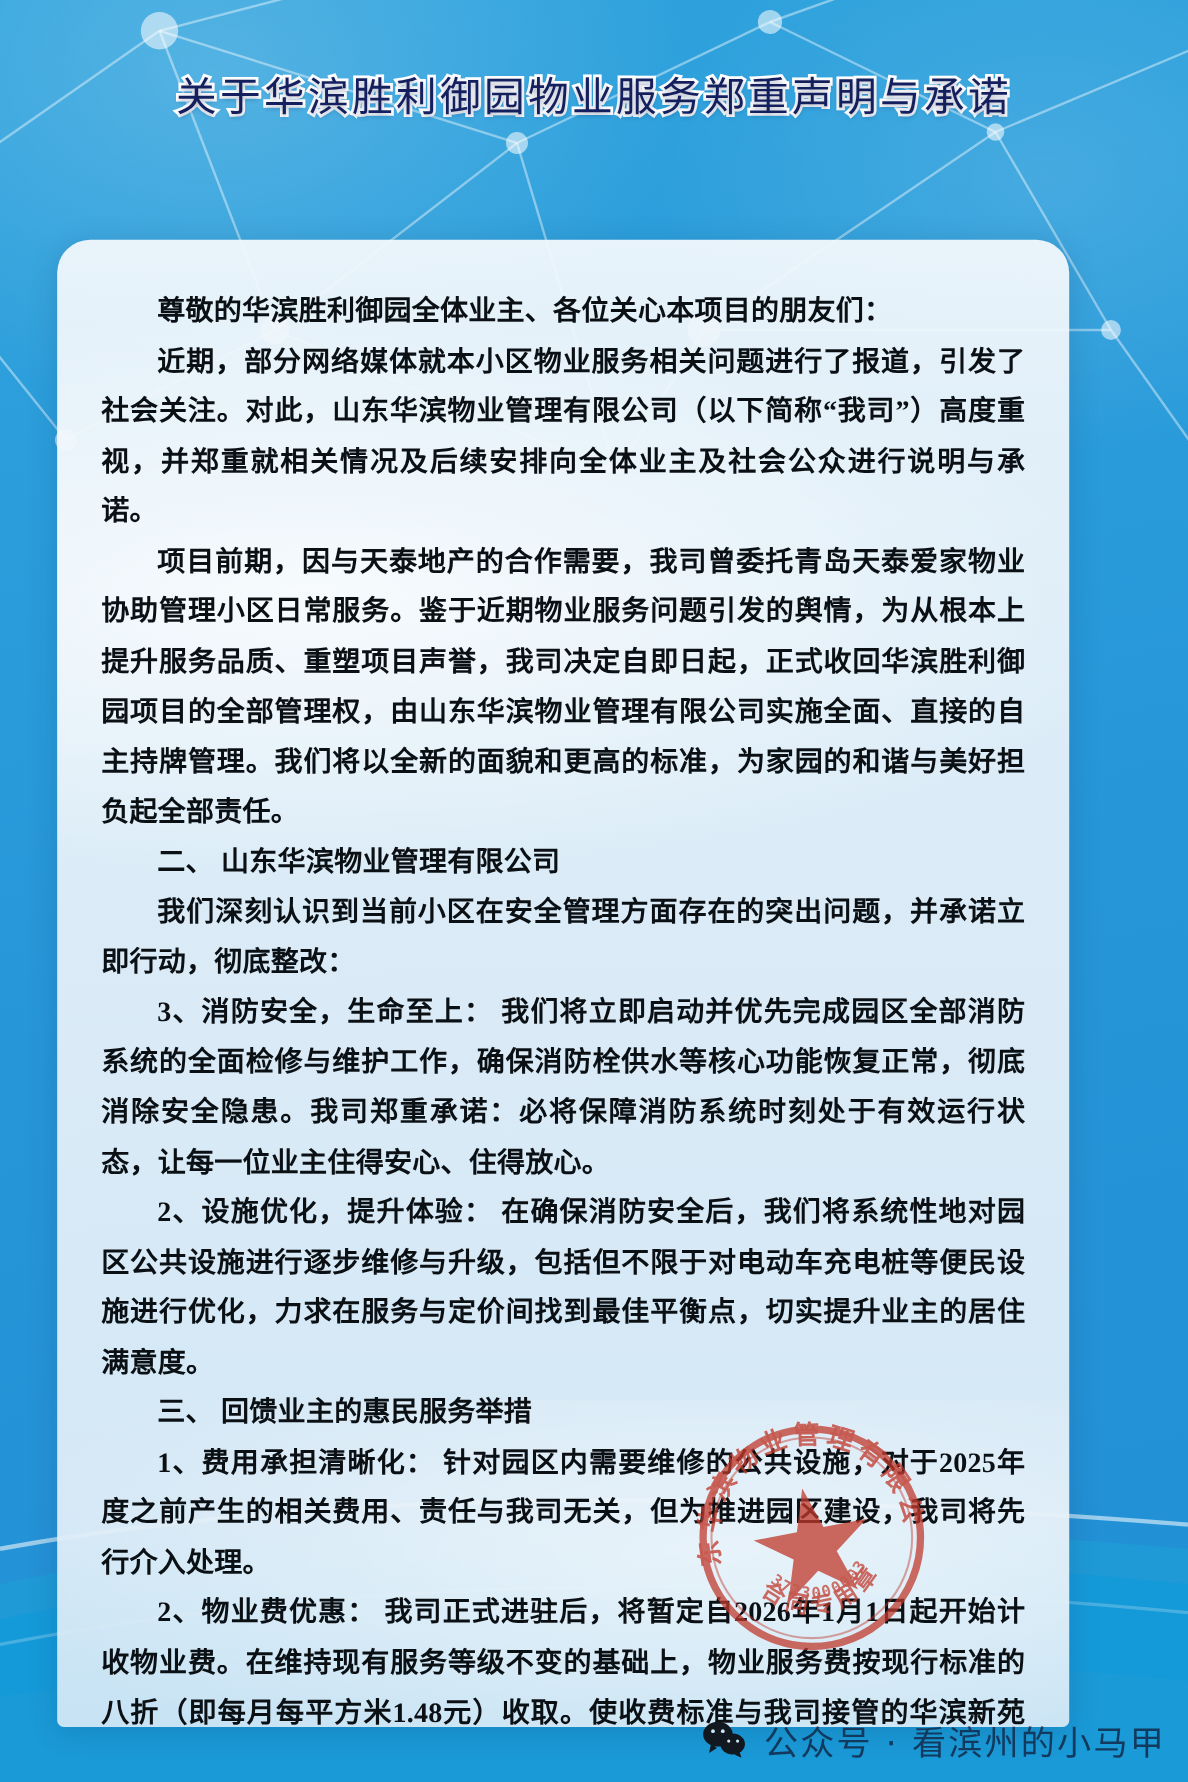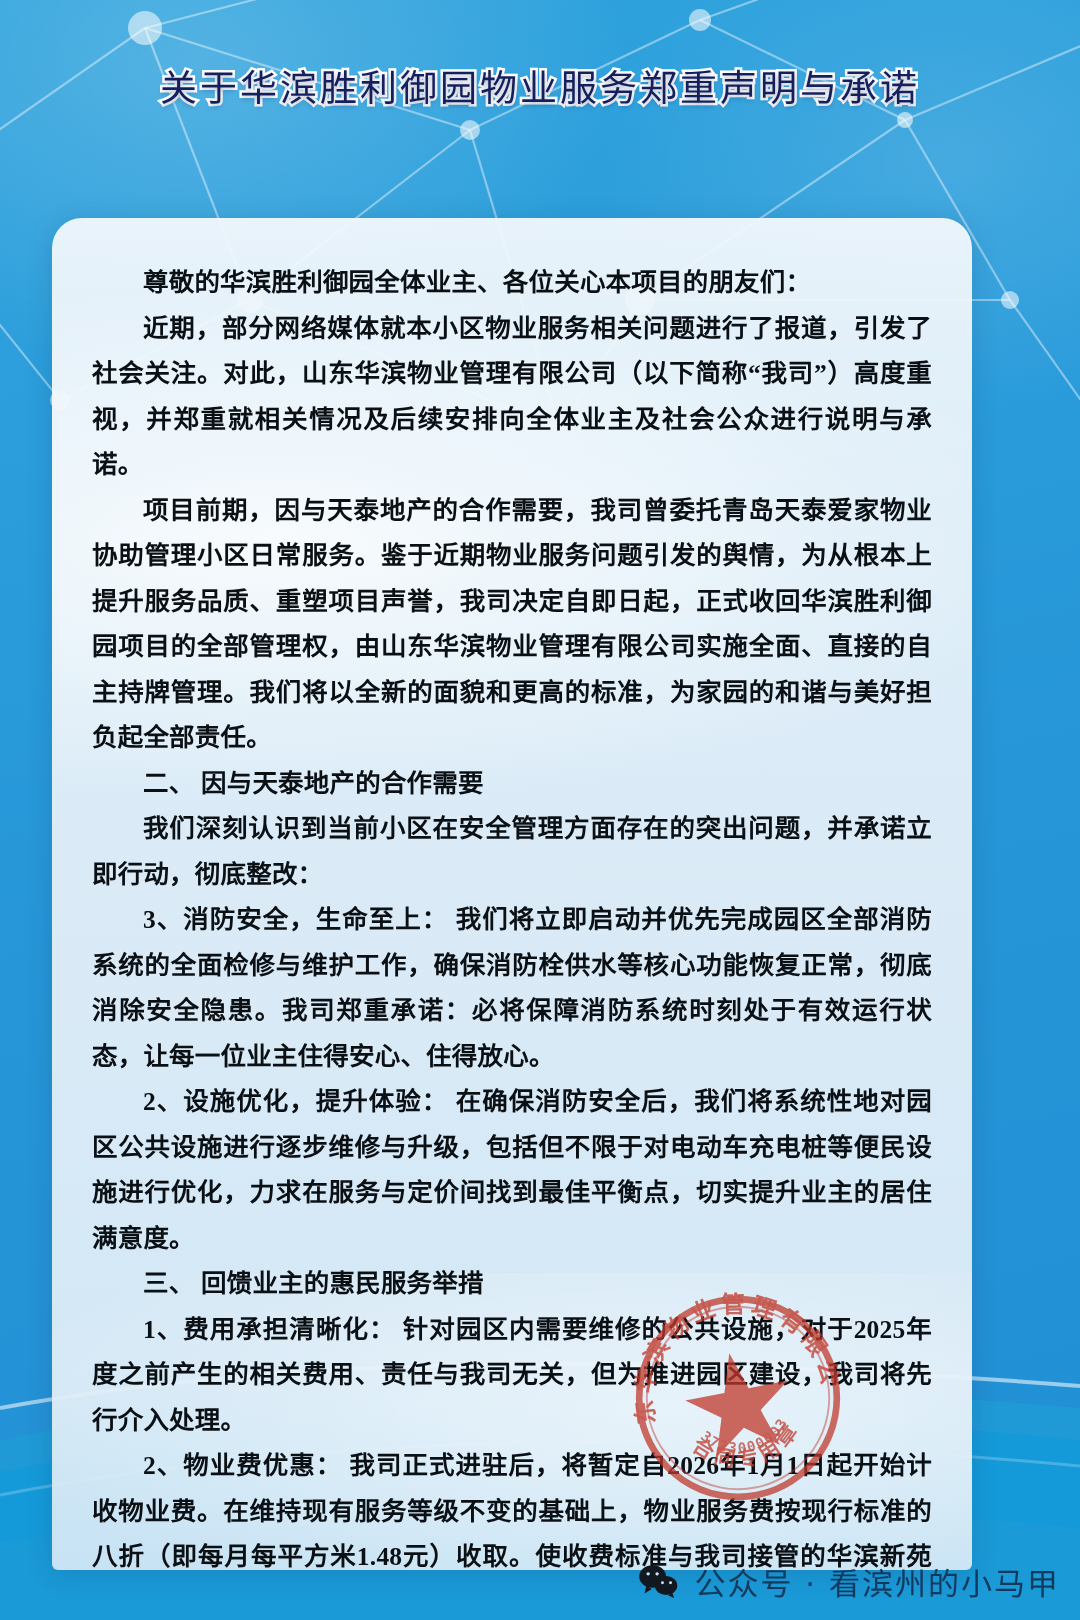--- a/index.html
+++ b/index.html
@@ -171,21 +171,21 @@
   </div>
 
   <div class="card">
     <div class="body">
 
       <p class="t indent">尊敬的华滨胜利御园全体业主、各位关心本项目的朋友们：</p>
       <p class="t indent">近期，部分网络媒体就本小区物业服务相关问题进行了报道，引发了社会关注。对此，山东华滨物业管理有限公司（以下简称“我司”）高度重视，并郑重就相关情况及后续安排向全体业主及社会公众进行说明与承诺。</p>
 
       <p class="t indent">项目前期，因与天泰地产的合作需要，我司曾委托青岛天泰爱家物业协助管理小区日常服务。鉴于近期物业服务问题引发的舆情，为从根本上提升服务品质、重塑项目声誉，我司决定自即日起，正式收回华滨胜利御园项目的全部管理权，由山东华滨物业管理有限公司实施全面、直接的自主持牌管理。我们将以全新的面貌和更高的标准，为家园的和谐与美好担负起全部责任。</p>
 
-      <p class="t heading">二、 因与天泰地产的合作需要</p>
+      <p class="t heading">二、 山东华滨物业管理有限公司</p>
       <p class="t indent">我们深刻认识到当前小区在安全管理方面存在的突出问题，并承诺立即行动，彻底整改：</p>
       <p class="t indent">3、消防安全，生命至上： 我们将立即启动并优先完成园区全部消防系统的全面检修与维护工作，确保消防栓供水等核心功能恢复正常，彻底消除安全隐患。我司郑重承诺：必将保障消防系统时刻处于有效运行状态，让每一位业主住得安心、住得放心。</p>
       <p class="t indent">2、设施优化，提升体验： 在确保消防安全后，我们将系统性地对园区公共设施进行逐步维修与升级，包括但不限于对电动车充电桩等便民设施进行优化，力求在服务与定价间找到最佳平衡点，切实提升业主的居住满意度。</p>
 
       <p class="t heading">三、 回馈业主的惠民服务举措</p>
       <p class="t indent">1、费用承担清晰化： 针对园区内需要维修的公共设施，对于2025年度之前产生的相关费用、责任与我司无关，但为推进园区建设，我司将先行介入处理。</p>
       <p class="t indent">2、物业费优惠： 我司正式进驻后，将暂定自2026年1月1日起开始计收物业费。在维持现有服务等级不变的基础上，物业服务费按现行标准的八折（即每月每平方米1.48元）收取。使收费标准与我司接管的华滨新苑二期、华滨公寓楼等项目保持基本一致，切实让利于业主。</p>
 
     </div>
 

